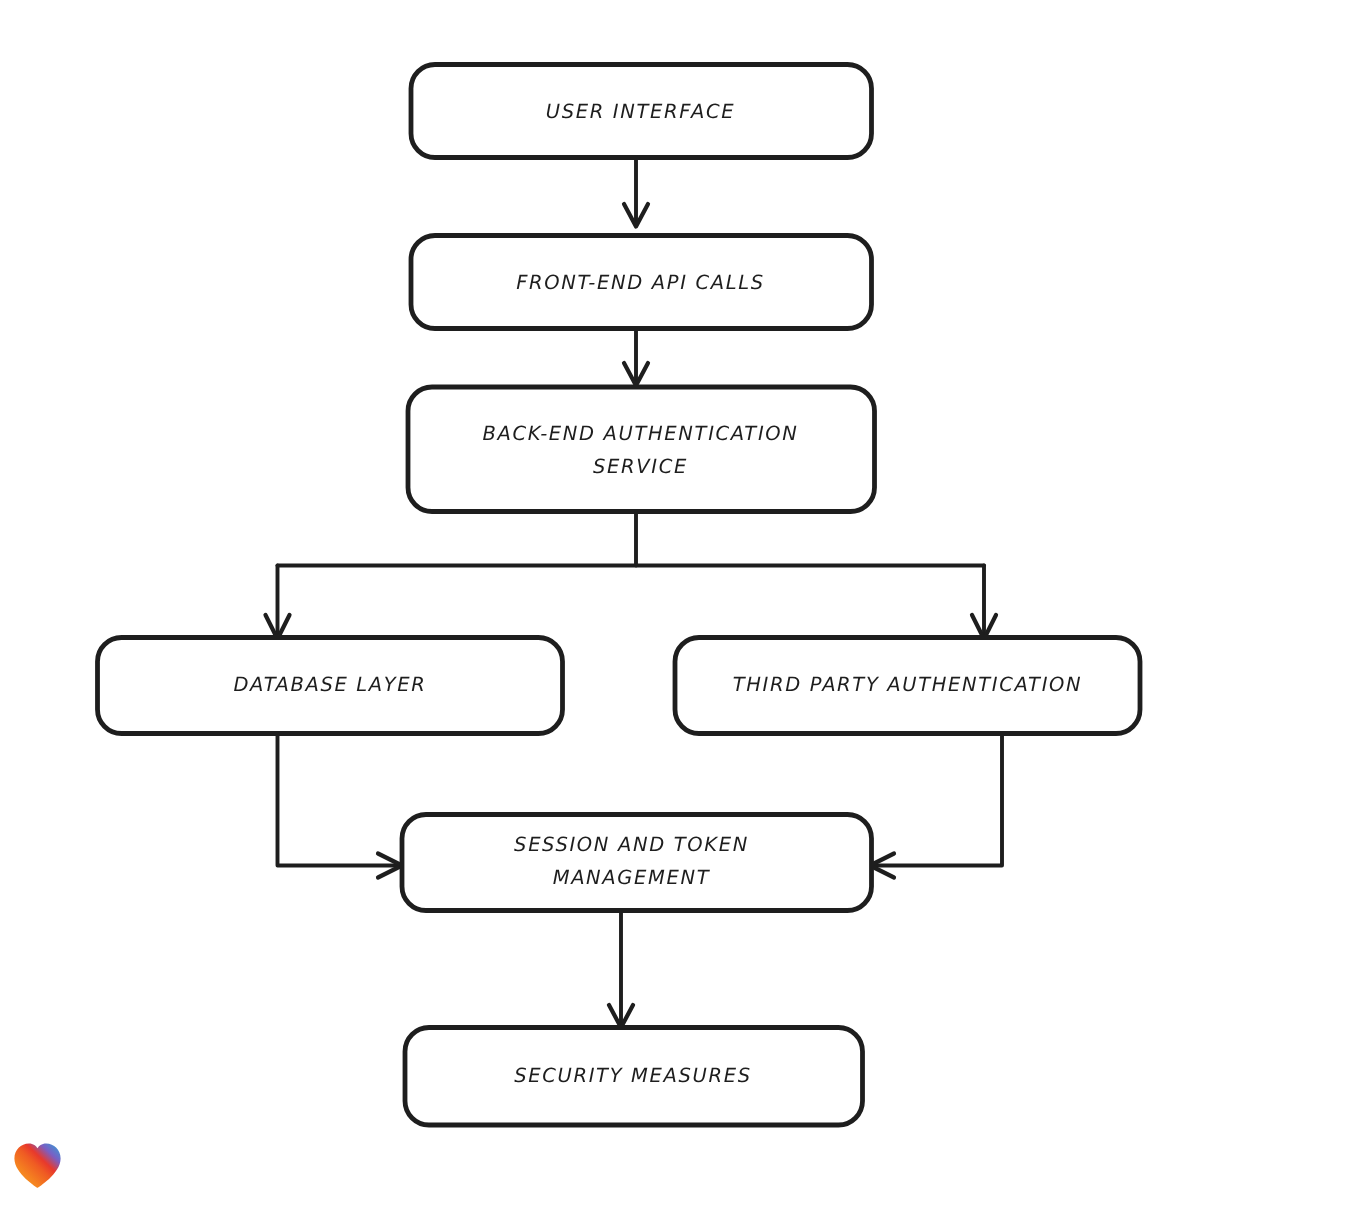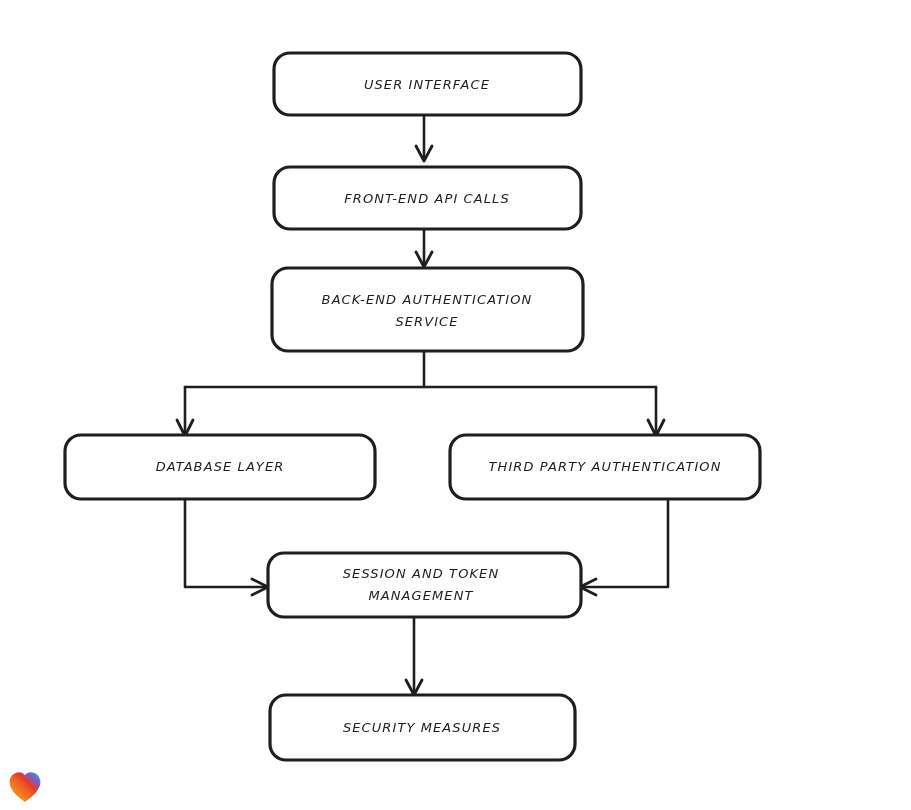--- a/index.html
+++ b/index.html
@@ -9,21 +9,21 @@
   }
   body {
     width: 911px;
     height: 810px;
     position: relative;
     overflow: hidden;
     font-family: "DejaVu Sans", sans-serif;
   }
   #canvas-root {
     position: absolute;
-    left: 0; top: 10px;
+    left: 0; top: 0;
     width: 911px;
     height: 642px;
   }
   .diagram-svg {
     position: absolute;
     left: 0; top: 0;
     width: 911px;
     height: 810px;
   }
   .node-box {

